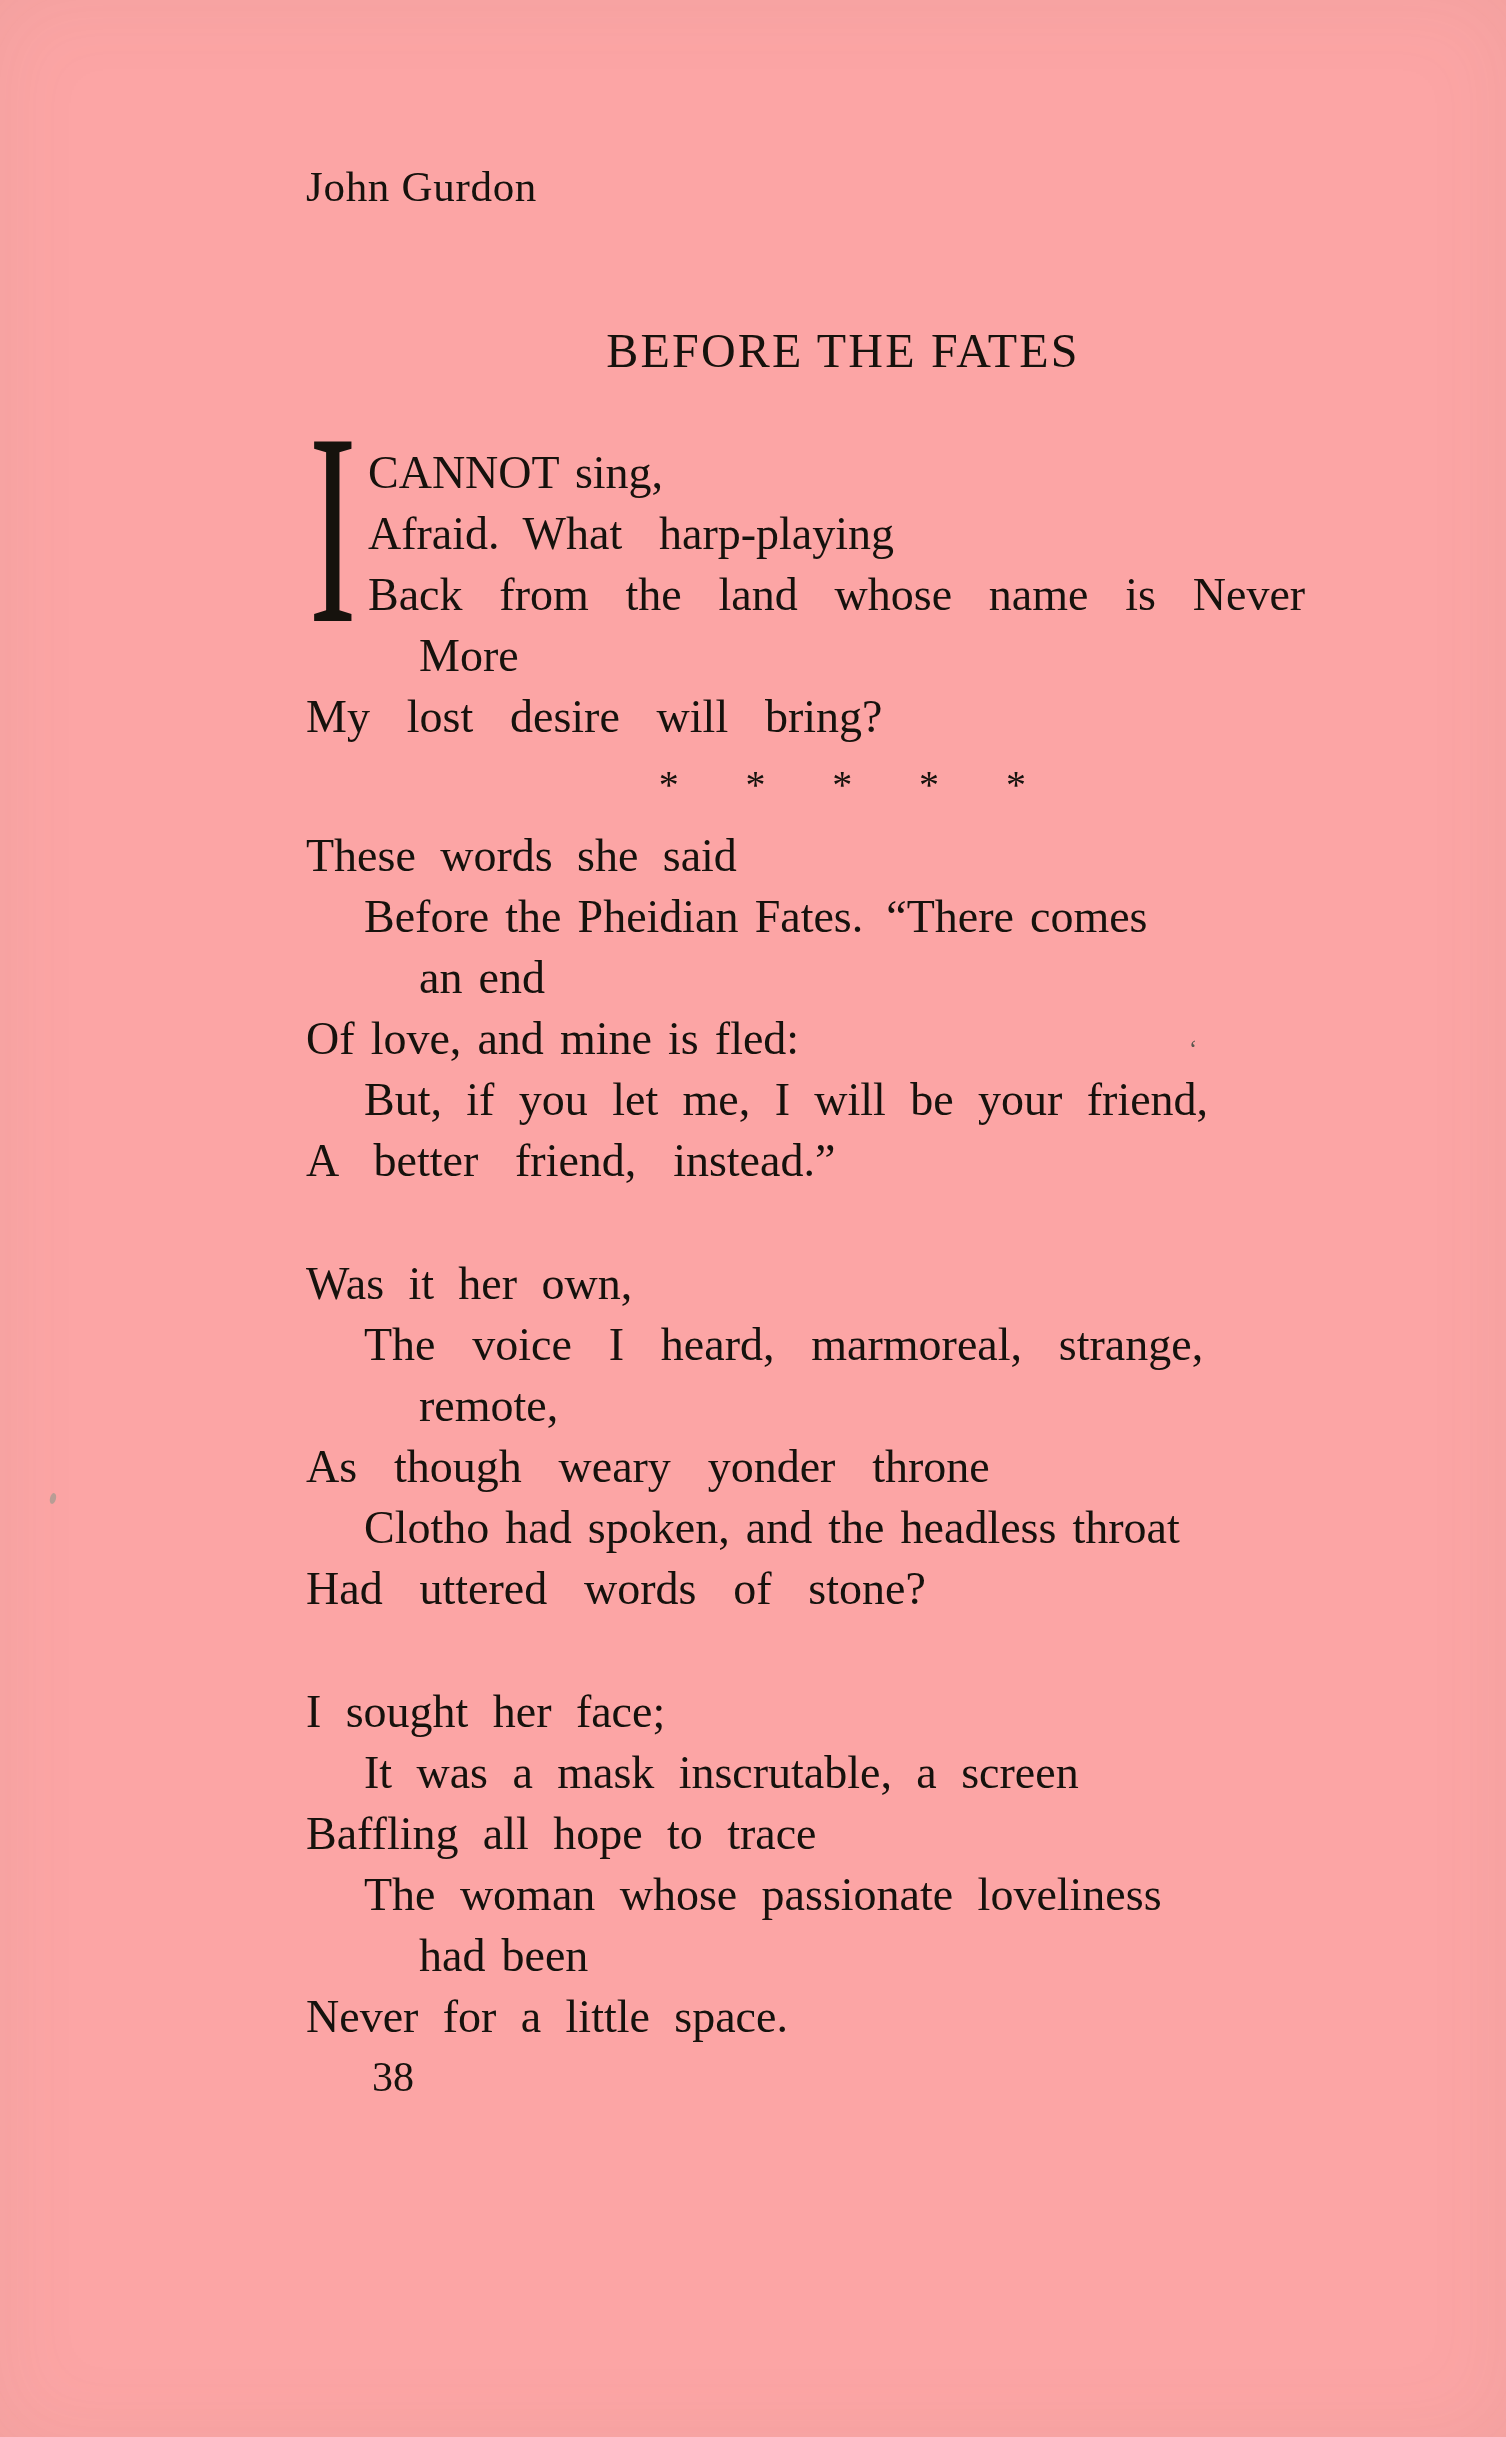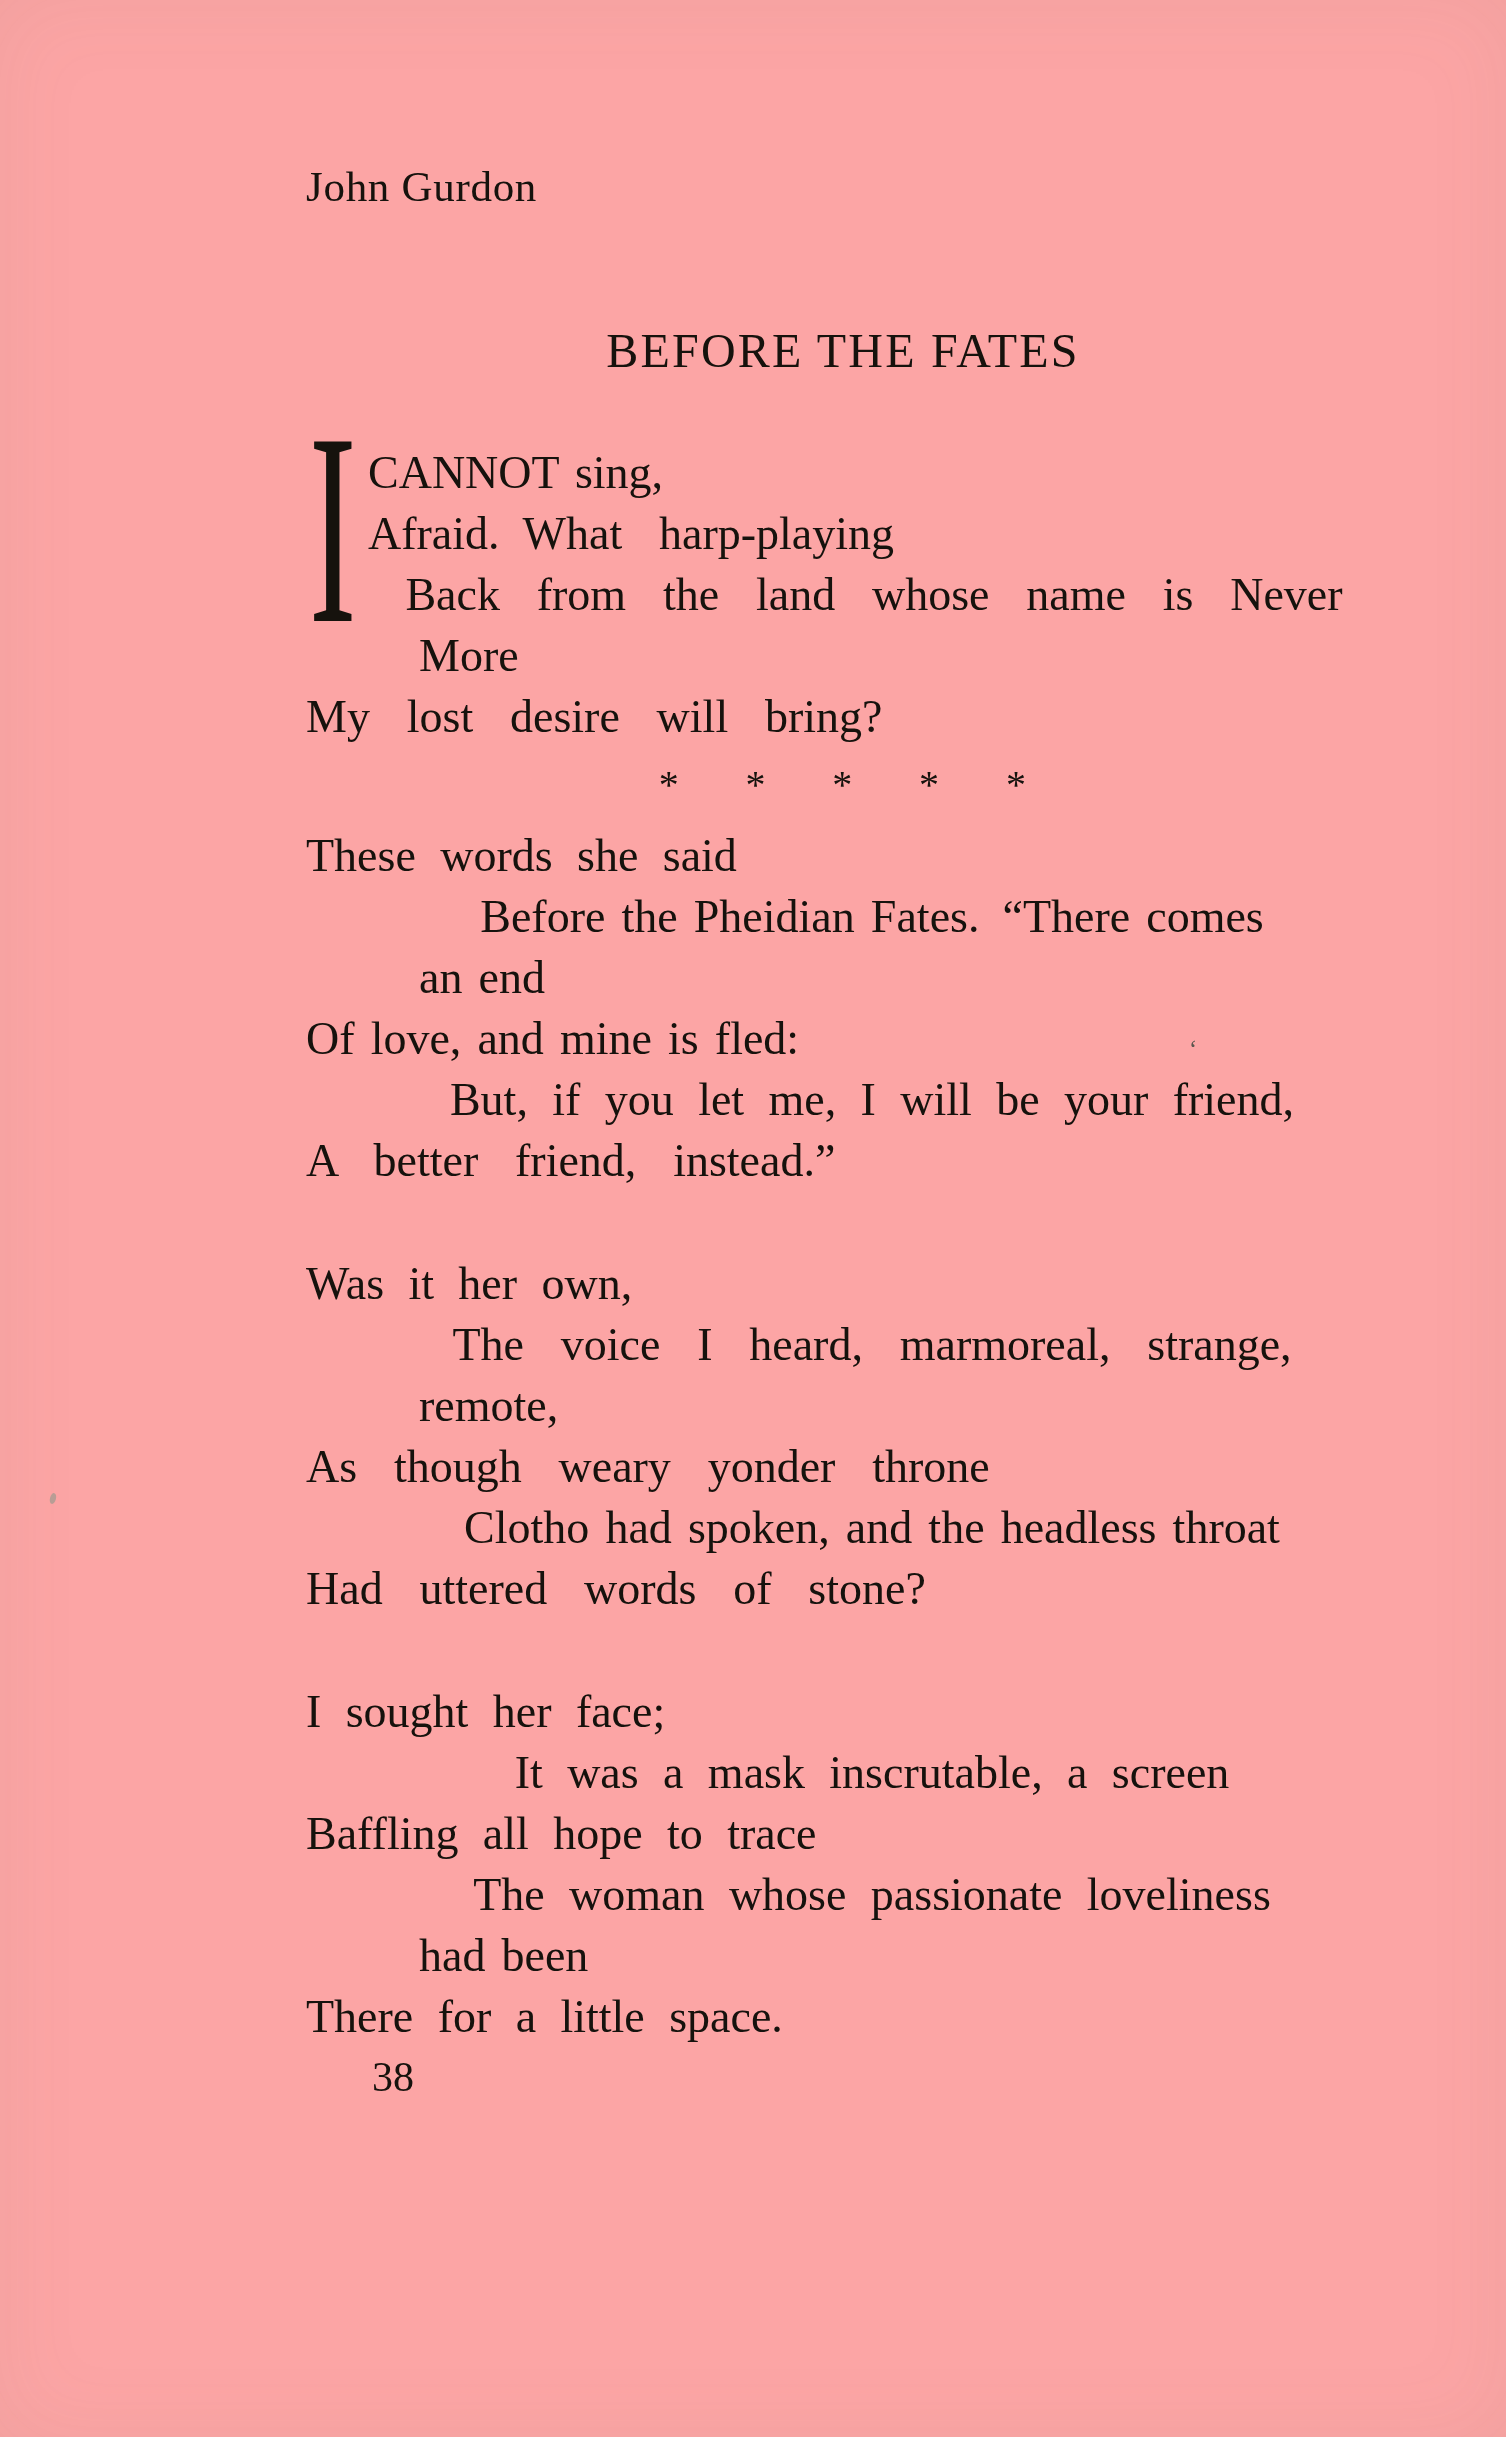--- a/index.html
+++ b/index.html
@@ -24,21 +24,21 @@
   }
   .poem{margin-top:62px;}
   .stanza{overflow:visible;}
   .stanza.gap{margin-top:62px;}
   .line{
     font-size:46px;
     line-height:61px;
     white-space:nowrap;
     word-spacing:0.10em;
   }
-  .i1{margin-left:58px;text-align:center;}
+  .i1{margin-left:58px;}
   .i2{margin-left:113px;}
   .ws1{word-spacing:0.28em;}
   .ws2{word-spacing:0.55em;}
   .sep{
     font-size:40px;
     line-height:61px;
     margin:7.2px 0 10px 0;
     text-align:center;
     word-spacing:1.35em;
     letter-spacing:1.4px;
@@ -108,21 +108,21 @@
         <div class="line i1">Clotho had spoken, and the headless throat</div>
         <div class="line ws2">Had uttered words of stone?</div>
       </div>
 
       <div class="stanza gap">
         <div class="line ws1">I sought her face;</div>
         <div class="line i1 ws1">It was a mask inscrutable, a screen</div>
         <div class="line ws1">Baffling all hope to trace</div>
         <div class="line i1 ws1">The woman whose passionate loveliness</div>
         <div class="line i2">had been</div>
-        <div class="line ws1">There for a little space.</div>
+        <div class="line ws1">Never for a little space.</div>
       </div>
 
     </div>
 
     <div class="pageno">38</div>
   </div>
 
   <div class="artifact-quote">‘</div>
   <div class="speck"></div>
 </div>

